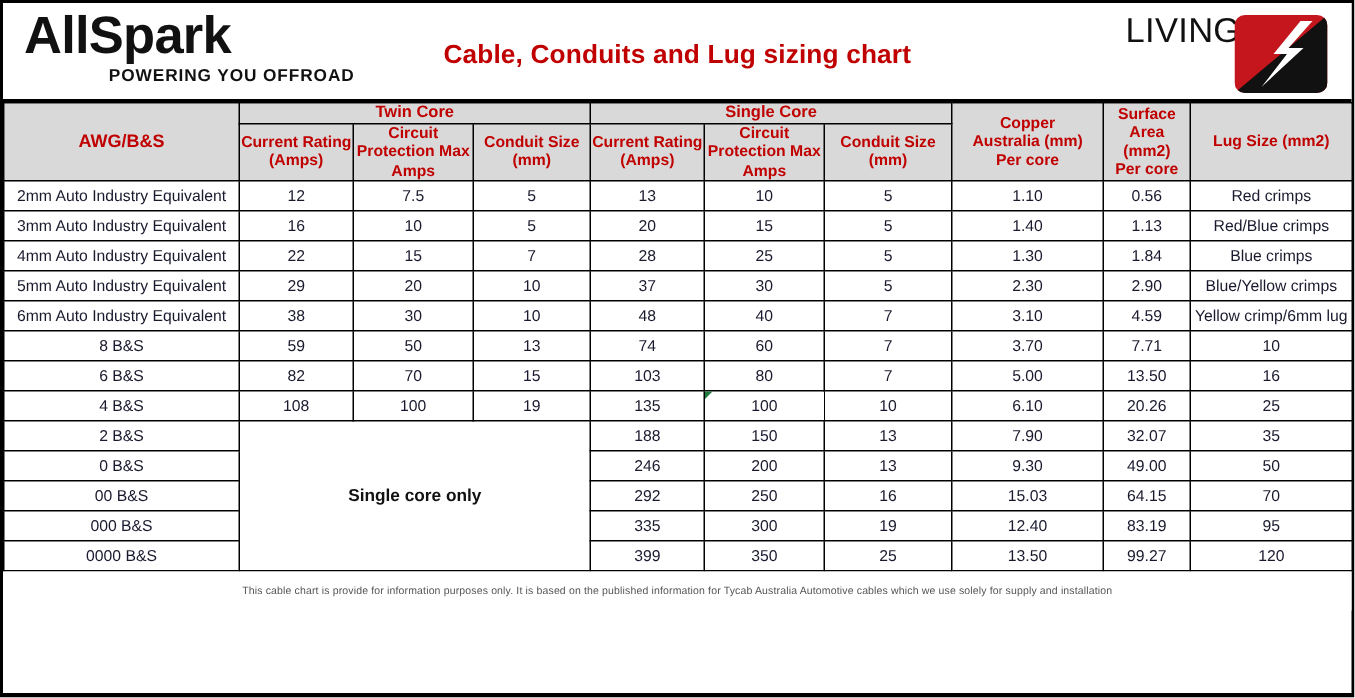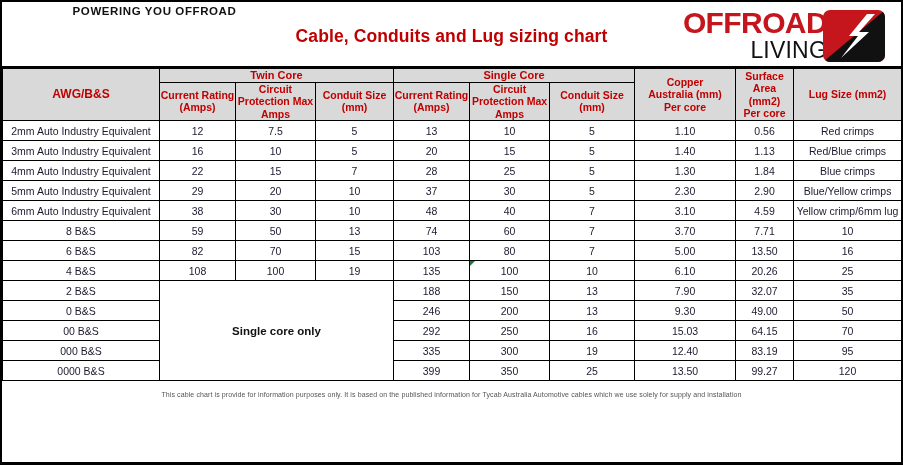--- a/index.html
+++ b/index.html
@@ -166,28 +166,28 @@
   }
 </style>
 </head>
 <body>
 
 <div id="page">
 
   <div class="header-band">
 
     <div class="brand">
+      <div class="brand-name">AllSpark</div>
       <div class="brand-tag">POWERING YOU OFFROAD</div>
     </div>
 
     <div class="chart-title">Cable, Conduits and Lug sizing chart</div>
 
     <div class="offroad-logo">
       <div class="offroad-text">
-        <div class="offroad-top">OFFROAD</div>
         <div class="offroad-bottom">LIVING</div>
       </div>
       <svg class="bolt-badge" viewBox="0 0 62 52">
         <defs>
           <clipPath id="badgeclip">
             <rect x="0" y="0" width="62" height="52" rx="7" ry="7"></rect>
           </clipPath>
         </defs>
         <g clip-path="url(#badgeclip)">
           <rect x="0" y="0" width="62" height="52" fill="#c4161c"></rect>

